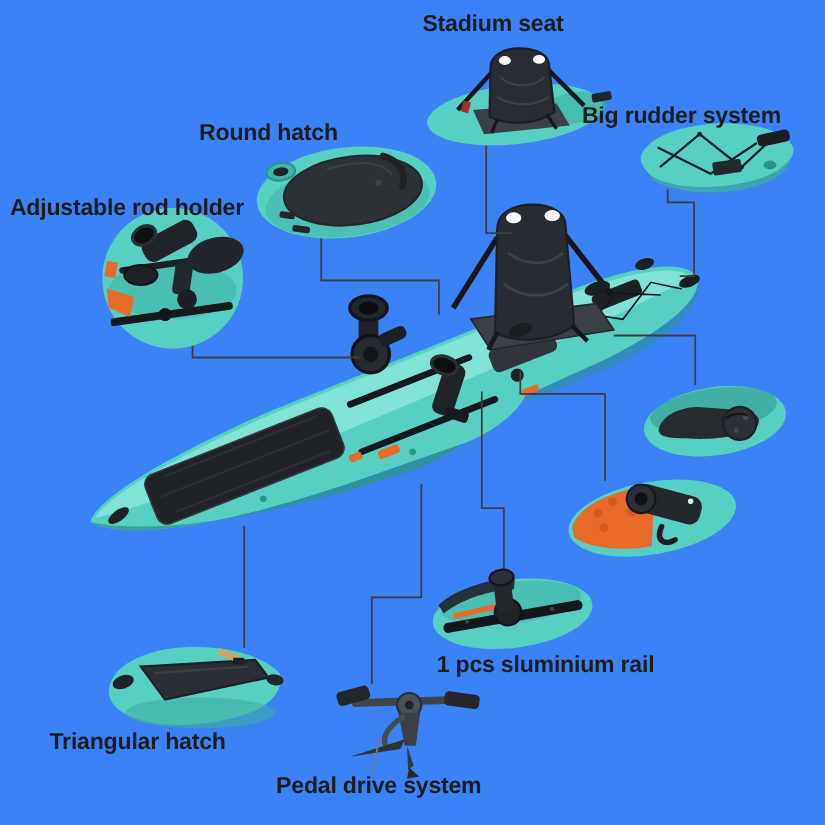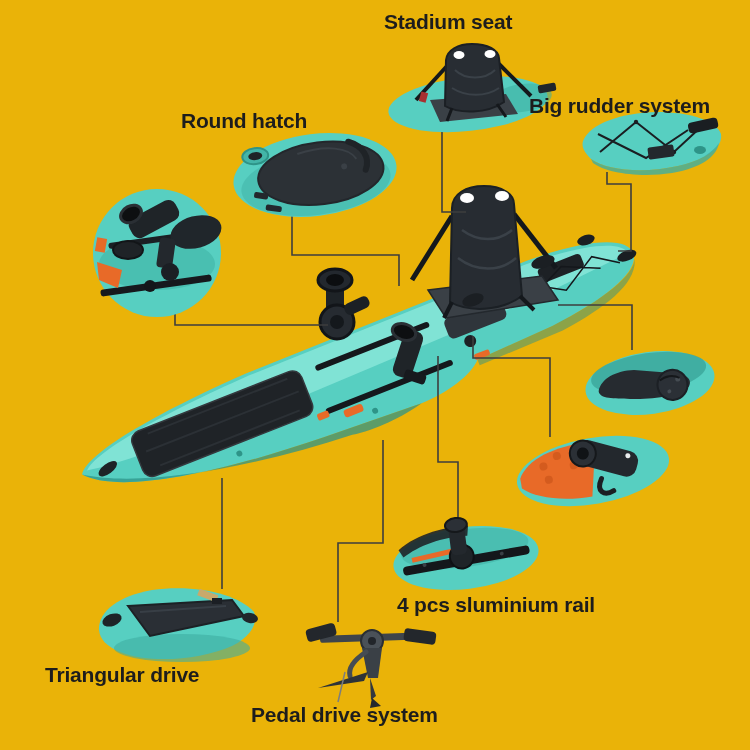--- a/index.html
+++ b/index.html
@@ -1,17 +1,17 @@
 <!DOCTYPE html>
 <html><head>
 <meta charset="utf-8">
 <style>
   html,body{margin:0;padding:0;background:#ffffff;}
   #scene{position:relative;width:750px;height:750px;overflow:hidden;
-         font-family:"Liberation Sans",sans-serif;background:#eab308;}
+         font-family:"Liberation Sans",sans-serif;background:#3b82f6;}
   #scene svg{position:absolute;left:0;top:0;}
   .callout-label{position:absolute;font-size:21px;font-weight:700;color:#1d1d1d;
          white-space:nowrap;letter-spacing:-0.2px;line-height:1.25;}
 </style>
 </head>
 <body>
 
 <div id="scene">
 
 <svg width="750" height="750" viewBox="0 0 750 750">
@@ -205,16 +205,17 @@
     <path d="M368,672 L318,688 L364,681 Z" fill="#2E3338"></path>
     <path d="M370,678 L376,696 L371,700 Z" fill="#33383E"></path>
     <path d="M372,698 L381,706 L370,708 Z" fill="#24282D"></path>
     <line x1="345" y1="672" x2="338" y2="702" stroke="#7A7D80" stroke-width="1.5"></line>
   </g>
 </svg>
 
   <div class="callout-label" style="left:384px;top:9px;">Stadium seat</div>
   <div class="callout-label" style="left:181px;top:108px;">Round hatch</div>
   <div class="callout-label" style="left:529px;top:93px;">Big rudder system</div>
-  <div class="callout-label" style="left:397px;top:592px;">4 pcs sluminium rail</div>
-  <div class="callout-label" style="left:45px;top:662px;">Triangular drive</div>
+  <div class="callout-label" style="left:9px;top:176px;">Adjustable rod holder</div>
+  <div class="callout-label" style="left:397px;top:592px;">1 pcs sluminium rail</div>
+  <div class="callout-label" style="left:45px;top:662px;">Triangular hatch</div>
   <div class="callout-label" style="left:251px;top:702px;text-align:center;">Pedal drive system</div>
 </div>
 
 </body></html>

